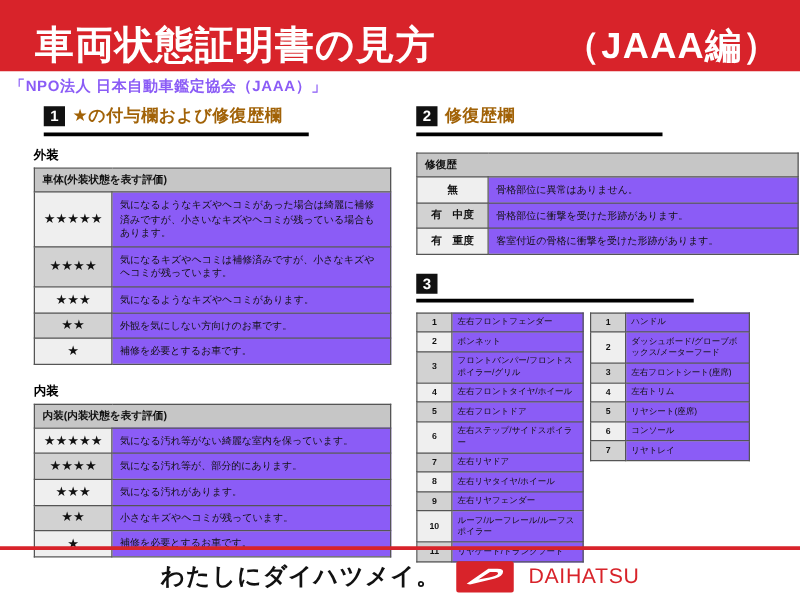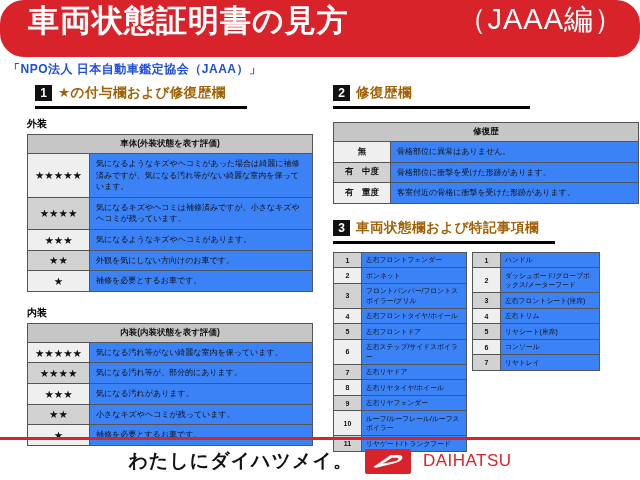--- a/index.html
+++ b/index.html
@@ -4,26 +4,26 @@
 <style>
   * { margin:0; padding:0; box-sizing:border-box; }
   html,body { width:640px; height:480px; }
   body {
     position:relative; overflow:hidden; background:#ffffff;
     font-family:"Liberation Sans","DejaVu Sans",sans-serif; color:#1a1a1a;
   }
   
   .topbar {
     position:absolute; left:0; top:0; width:640px; height:57px;
-    background:#d8232a; display:flex; align-items:flex-start;
-    justify-content:space-between; padding:0 16px 0 28px;border-radius:24px;
+    background:#d8232a; display:flex; align-items:flex-end;
+    justify-content:space-between; padding:0 16px 0 28px;
   }
   .topbar .ttl { color:#fff; font-weight:bold; font-size:31px; letter-spacing:1px; }
-  .topbar .ed  { color:#fff; font-weight:normal; font-size:29px; letter-spacing:1px; }
-  .subtitle { position:absolute; left:8px; top:61px; font-size:12px; font-weight:bold; color:#1d4ed8; letter-spacing:0.5px; }
+  .topbar .ed  { color:#fff; font-weight:bold; font-size:29px; letter-spacing:1px; }
+  .subtitle { position:absolute; left:8px; top:61px; font-size:12px; font-weight:bold; color:#8b5cf6; letter-spacing:0.5px; }
 
   
   .sec-head {
     display:flex; align-items:center; gap:6px;
     border-bottom:3px solid #000; padding-bottom:4px;
   }
   .sec-num {
     background:#111; color:#fff; font-weight:bold; font-size:12px;
     width:17px; height:16px; display:flex; align-items:center; justify-content:center;
     flex:0 0 auto;
@@ -37,25 +37,25 @@
   .hd2 { width:197px; }
   .hd3 { width:222px; margin-top:15px; }
 
   .grp-label { font-size:10px; font-weight:bold; margin-top:8px; margin-bottom:3px; color:#000; }
 
   
   table { border-collapse:collapse; width:100%; background:#fff; }
   th,td { border:1px solid #555; }
   table { border:1px solid #333; }
   th.bar {
-    background:#c6c6c6; font-size:8.5px; font-weight:bold; text-align:center;
+    background:#c6c6c6; font-size:8.5px; font-weight:bold; text-align:left;
     padding:3px 6px; color:#111;
   }
   td.key { text-align:center; vertical-align:middle; font-weight:bold; color:#111; }
-  td.desc { background:#3b82f6; font-size:8px; line-height:1.45; padding:4px 6px; color:#111; }
+  td.desc { background:#8b5cf6; font-size:8px; line-height:1.45; padding:4px 6px; color:#111; }
 
   
   .star-tbl td.key, .rep-tbl td.key { font-size:10.5px; width:62px; padding:3px 2px; }
   .rep-tbl td.key { font-size:8.5px; width:57px; }
   .star-tbl tbody tr:nth-child(odd) td.key,
   .rep-tbl  tbody tr:nth-child(odd) td.key { background:#efefef; }
   .star-tbl tbody tr:nth-child(even) td.key,
   .rep-tbl  tbody tr:nth-child(even) td.key { background:#d2d2d2; }
 
   .rep-tbl { margin-top:13px; }
@@ -97,21 +97,21 @@
   <div class="grp-label">外装</div>
   <table class="star-tbl">
     <thead>
         <tr>
           <th class="bar" colspan="2">車体(外装状態を表す評価)</th>
         </tr>
       </thead>
     <tbody>
       <tr>
           <td class="key">★★★★★</td>
-          <td class="desc">気になるようなキズやヘコミがあった場合は綺麗に補修済みですが、気になる汚れ等がない綺麗な室内を保っています。</td>
+          <td class="desc">気になるようなキズやヘコミがあった場合は綺麗に補修済みですが、小さいなキズやヘコミが残っている場合もあります。</td>
         </tr>
       <tr>
           <td class="key">★★★★</td>
           <td class="desc">気になるキズやヘコミは補修済みですが、小さなキズやヘコミが残っています。</td>
         </tr>
       <tr>
           <td class="key">★★★</td>
           <td class="desc">気になるようなキズやヘコミがあります。</td>
         </tr>
       <tr>
@@ -180,21 +180,20 @@
         </tr>
       <tr>
           <td class="key">有　重度</td>
           <td class="desc">客室付近の骨格に衝撃を受けた形跡があります。</td>
         </tr>
     </tbody>
   </table>
 
   <div class="sec-head hd3">
     <span class="sec-num">3</span>
-    <span class="sec-title">車両状態欄および特記事項欄</span>
   </div>
 
   <div class="parts-wrap">
     <table class="parts-tbl pt-l">
       <tbody>
         <tr>
             <td class="key">1</td>
             <td class="desc">左右フロントフェンダー</td>
           </tr>
         <tr>

